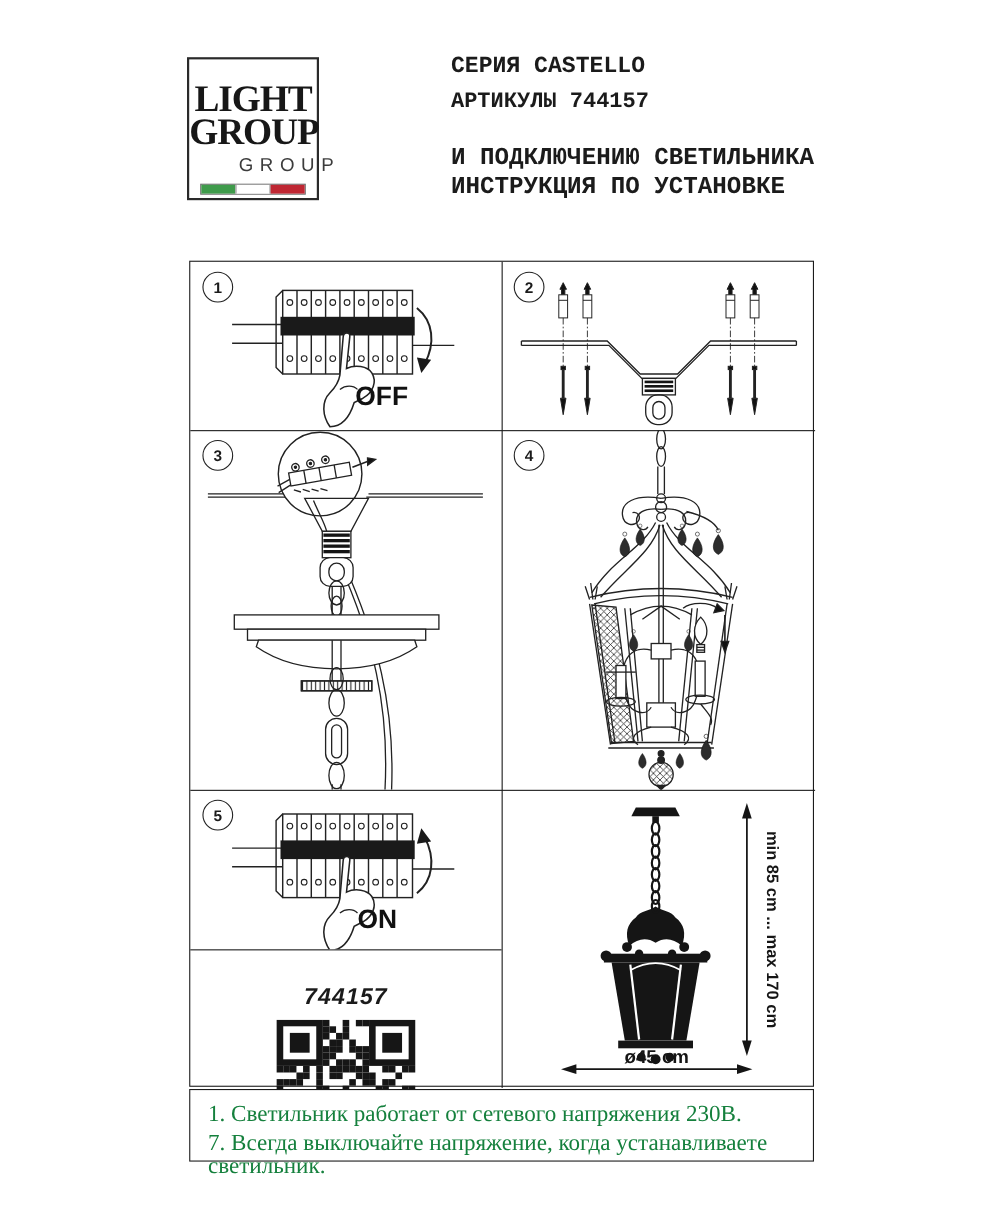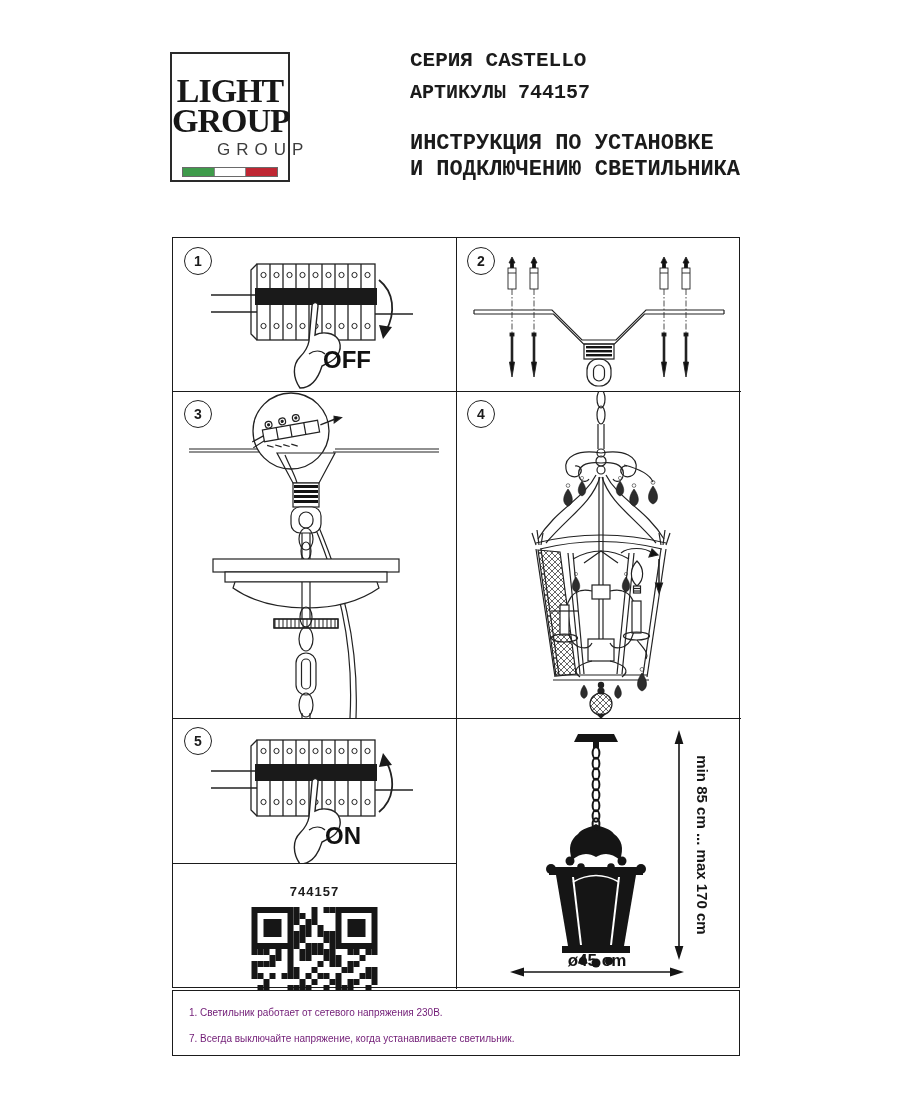--- a/index.html
+++ b/index.html
@@ -39,27 +39,27 @@
   .p4{left:283px;top:153px;width:285px;height:327px;}
   .p5{left:0;top:480px;width:283px;height:145px;}
   .pqr{left:0;top:625px;width:283px;height:126px;text-align:center;}
   .pdim{left:283px;top:480px;width:285px;height:271px;}
   .panel svg{display:block;width:100%;height:100%;}
 
   .badge{position:absolute;left:11px;top:9px;width:26px;height:26px;border:1.4px solid #222;
          border-radius:50%;display:flex;align-items:center;justify-content:center;
          font-size:14px;font-weight:600;background:#fff;z-index:2;}
 
-  .qr-article{padding-top:21px;font-size:13px;font-weight:700;letter-spacing:1px;}
+  .qr-article{padding-top:32px;font-size:21px;font-weight:700;letter-spacing:1px;font-style:italic;}
   .qr-svg{margin:8px auto 0;display:block;}
 
   
   .notes{position:absolute;left:172px;top:990px;width:568px;height:66px;
          border:1px solid #1b1b1b;box-sizing:border-box;padding:11px 16px;background:#fff;}
-  .notes p{margin:0 0 5px 0;font-size:10px;line-height:21px;color:#701a75;}
+  .notes p{margin:0 0 5px 0;font-size:21px;line-height:21px;color:#15803d;font-family:Liberation Serif, serif;}
 
   text{font-family:"Liberation Sans",sans-serif;}
 </style>
 </head>
 <body>
 
 <div class="page">
 
   <div class="logo-box">
     <div class="logo-word first">LIGHT</div>
@@ -69,22 +69,22 @@
       <span style="background: rgb(63, 155, 75);"></span>
       <span style="background: rgb(255, 255, 255);"></span>
       <span style="background: rgb(191, 39, 51);"></span>
     </div>
   </div>
 
   <div class="header-text">
     <div class="header-series">СЕРИЯ CASTELLO</div>
     <div class="header-article">АРТИКУЛЫ 744157</div>
     <div class="header-title">
+      <div>И ПОДКЛЮЧЕНИЮ СВЕТИЛЬНИКА</div>
       <div>ИНСТРУКЦИЯ ПО УСТАНОВКЕ</div>
-      <div>И ПОДКЛЮЧЕНИЮ СВЕТИЛЬНИКА</div>
     </div>
   </div>
 
   <div class="grid">
     <div class="divider d-v1"></div>
     <div class="divider d-h1"></div>
     <div class="divider d-h2"></div>
     <div class="divider d-h3"></div>
 
     <div class="panel p1">

